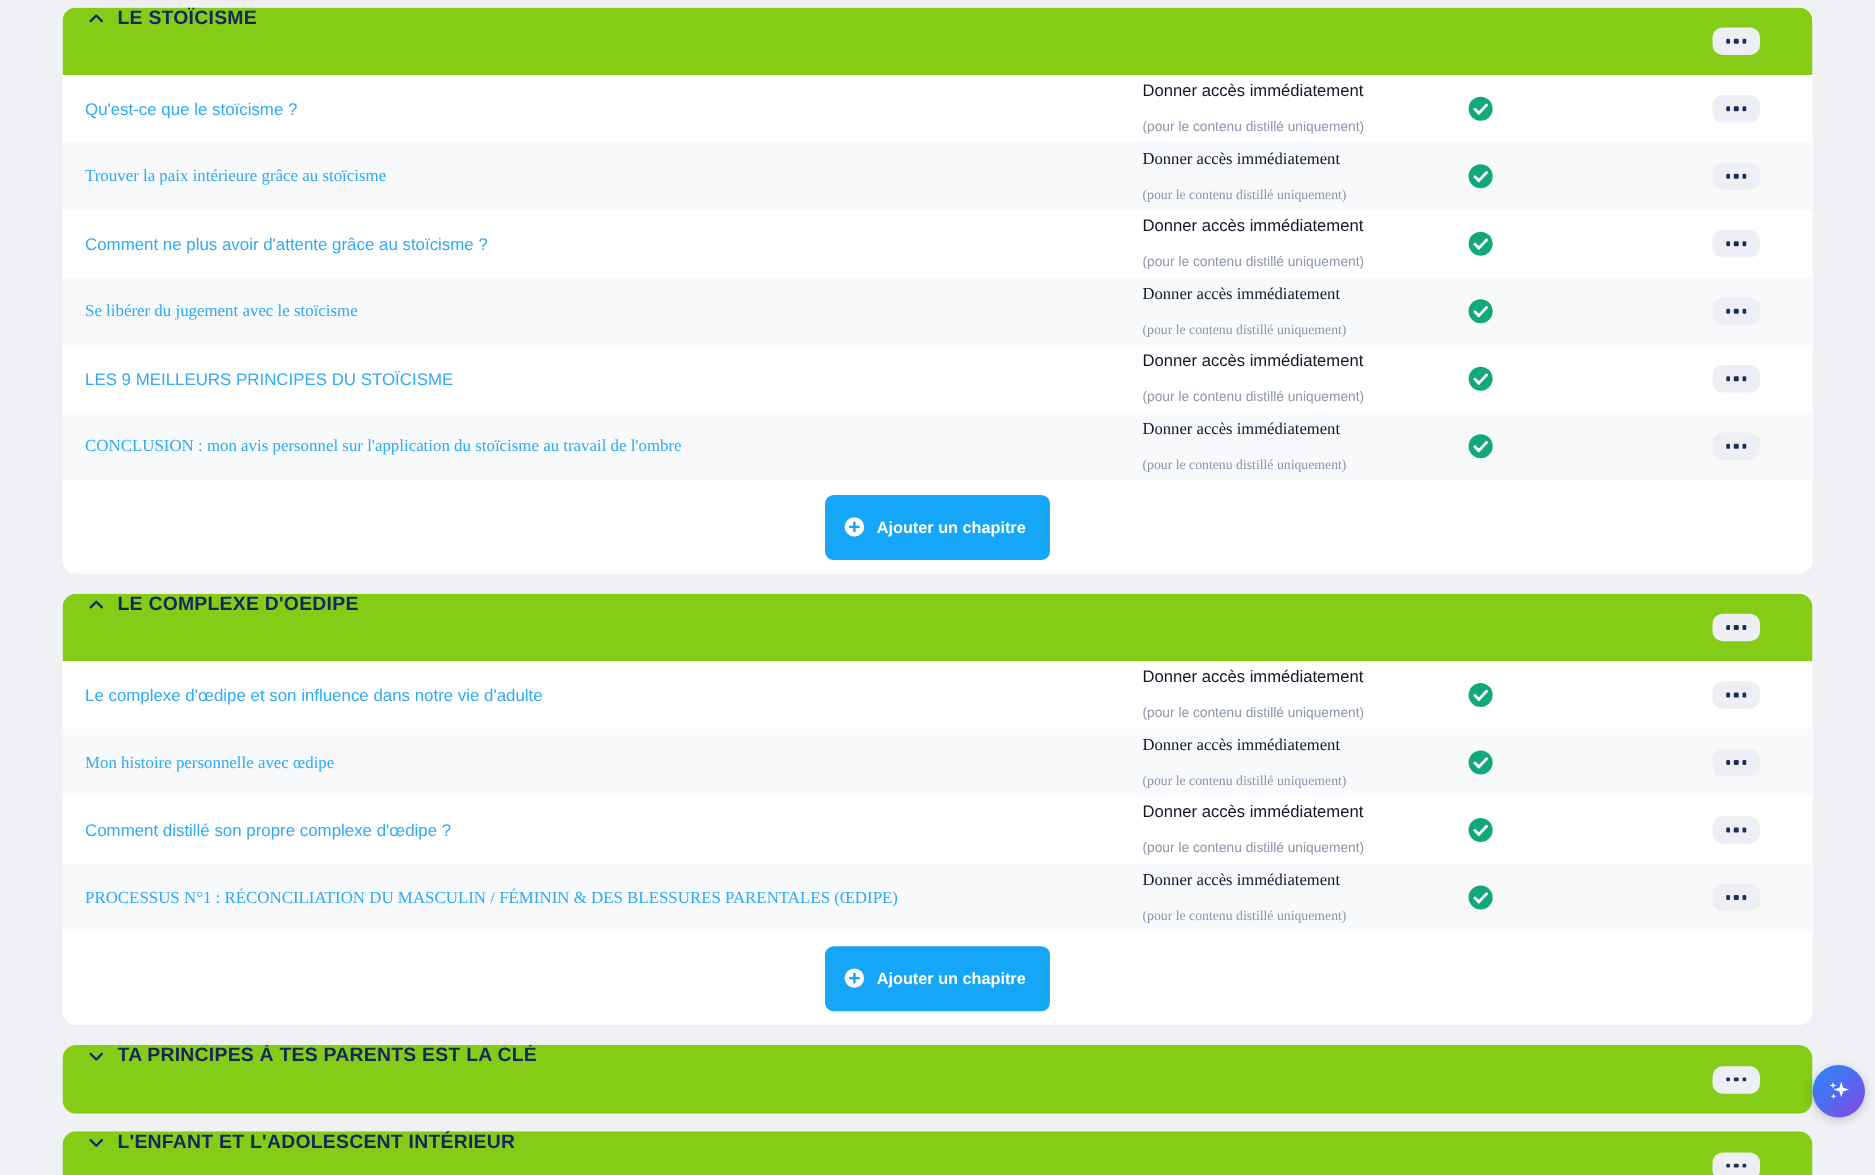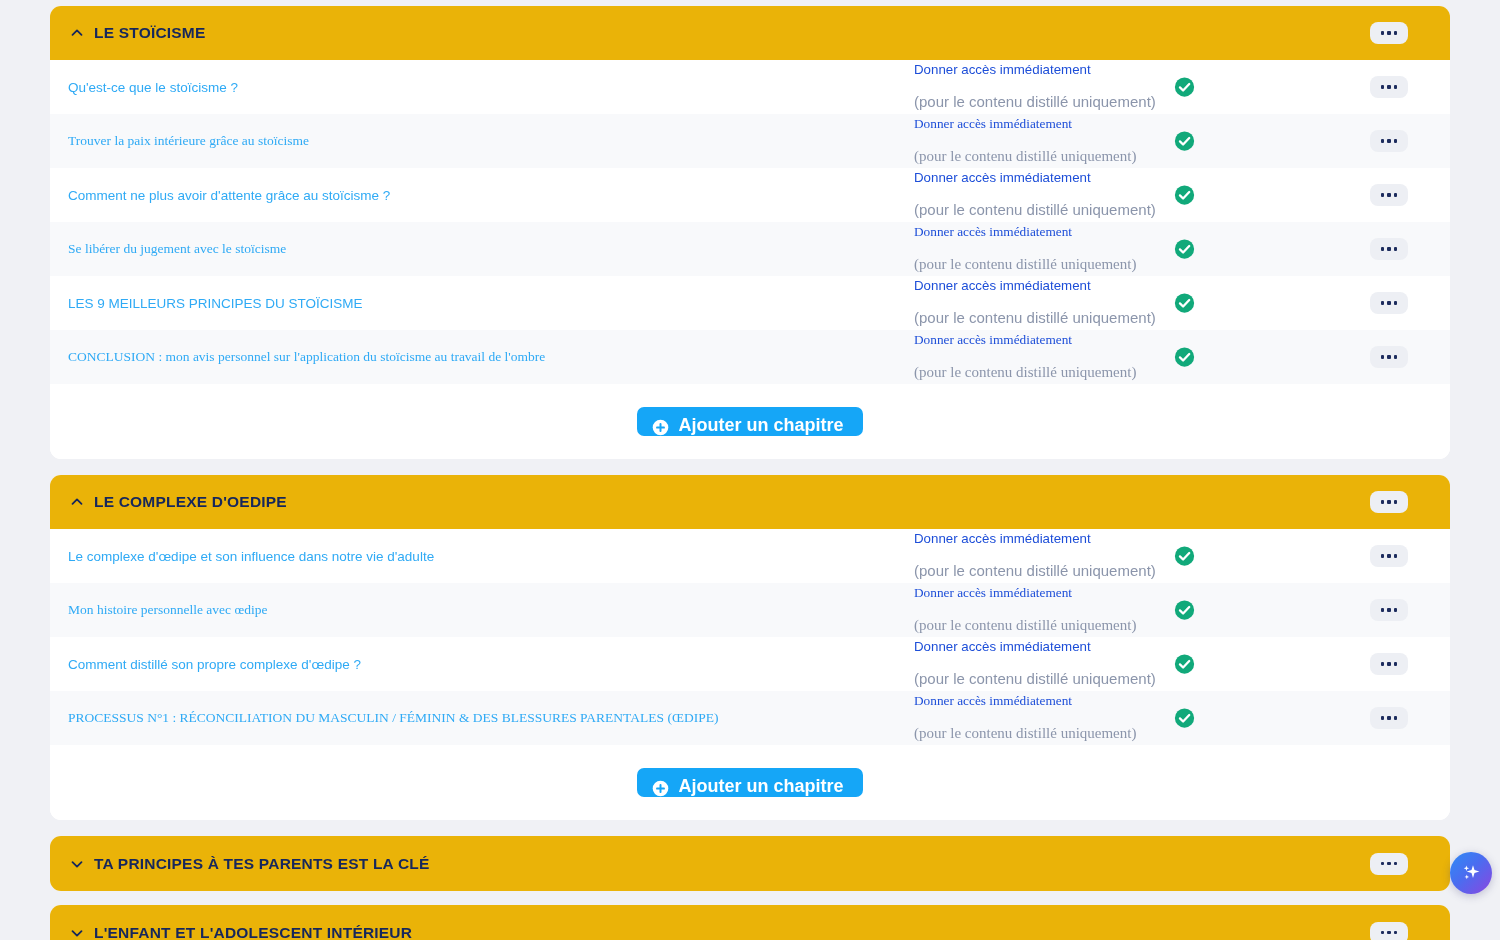--- a/index.html
+++ b/index.html
@@ -27,24 +27,23 @@
   .section-card {
     background: #ffffff;
     border-radius: 11px;
     overflow: hidden;
     margin-bottom: 16px;
   }
   .section-card.first { margin-top: 6px; }
 
   
   .section-header {
-    background: #eab308;
+    background: #84cc16;
     height: 54px;
     display: flex;
-    align-items: center;
     padding: 0 20px 0 18px;
     position: relative;
   }
   .section-header.collapsed-only { height: 55px; }
 
   .chev {
     width: 18px;
     height: 18px;
     flex: 0 0 18px;
     margin-right: 8px;
@@ -112,26 +111,26 @@
 
   .row-access {
     position: absolute;
     left: 864px;
     top: 50%;
     transform: translateY(-50%);
     line-height: 1.25;
   }
   .row-access .main {
     font-size: 13.3px;
-    color: #1d4ed8;
+    color: #0f172a;
     white-space: nowrap;
     display: block;
   }
   .row-access .sub {
-    font-size: 15px;
+    font-size: 11px;
     color: #8b95ab;
     white-space: nowrap;
     display: block;
     margin-top: 14px;
   }
 
   .check {
     position: absolute;
     left: 1124px;
     top: 50%;
@@ -144,31 +143,31 @@
   .add-wrap {
     height: 75px;
     display: flex;
     align-items: center;
     justify-content: center;
     background: #ffffff;
     padding-left: 0px;
   }
   .add-btn {
     display: inline-flex;
-    align-items: flex-end;
+    align-items: center;
     gap: 9px;
     background: #15a6f7;
     border: none;
     border-radius: 7px;
-    height: 29px;
+    height: 52px;
     padding: 0 19px 0 15px;
     cursor: pointer;
     color: #fff;
     font-family: "Liberation Sans", sans-serif;
-    font-size: 18px;
+    font-size: 13px;
     font-weight: bold;
   }
   .add-btn .plus-ic {
     width: 17px;
     height: 17px;
     flex: 0 0 17px;
     display: block;
   }
 
   

